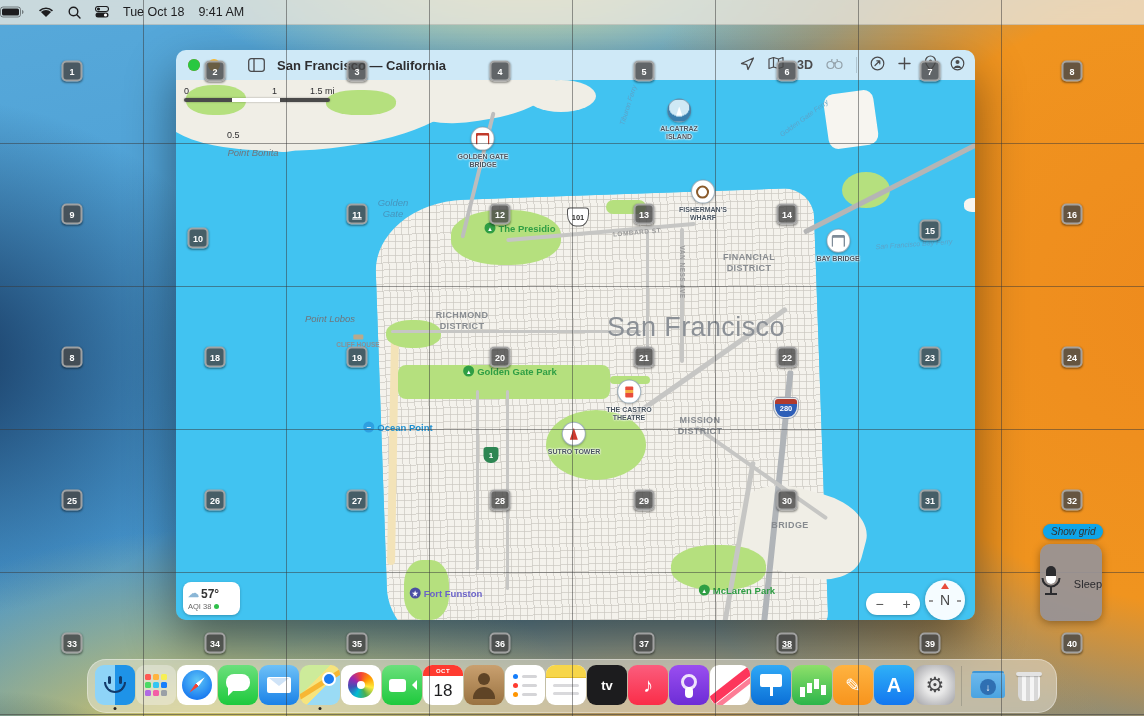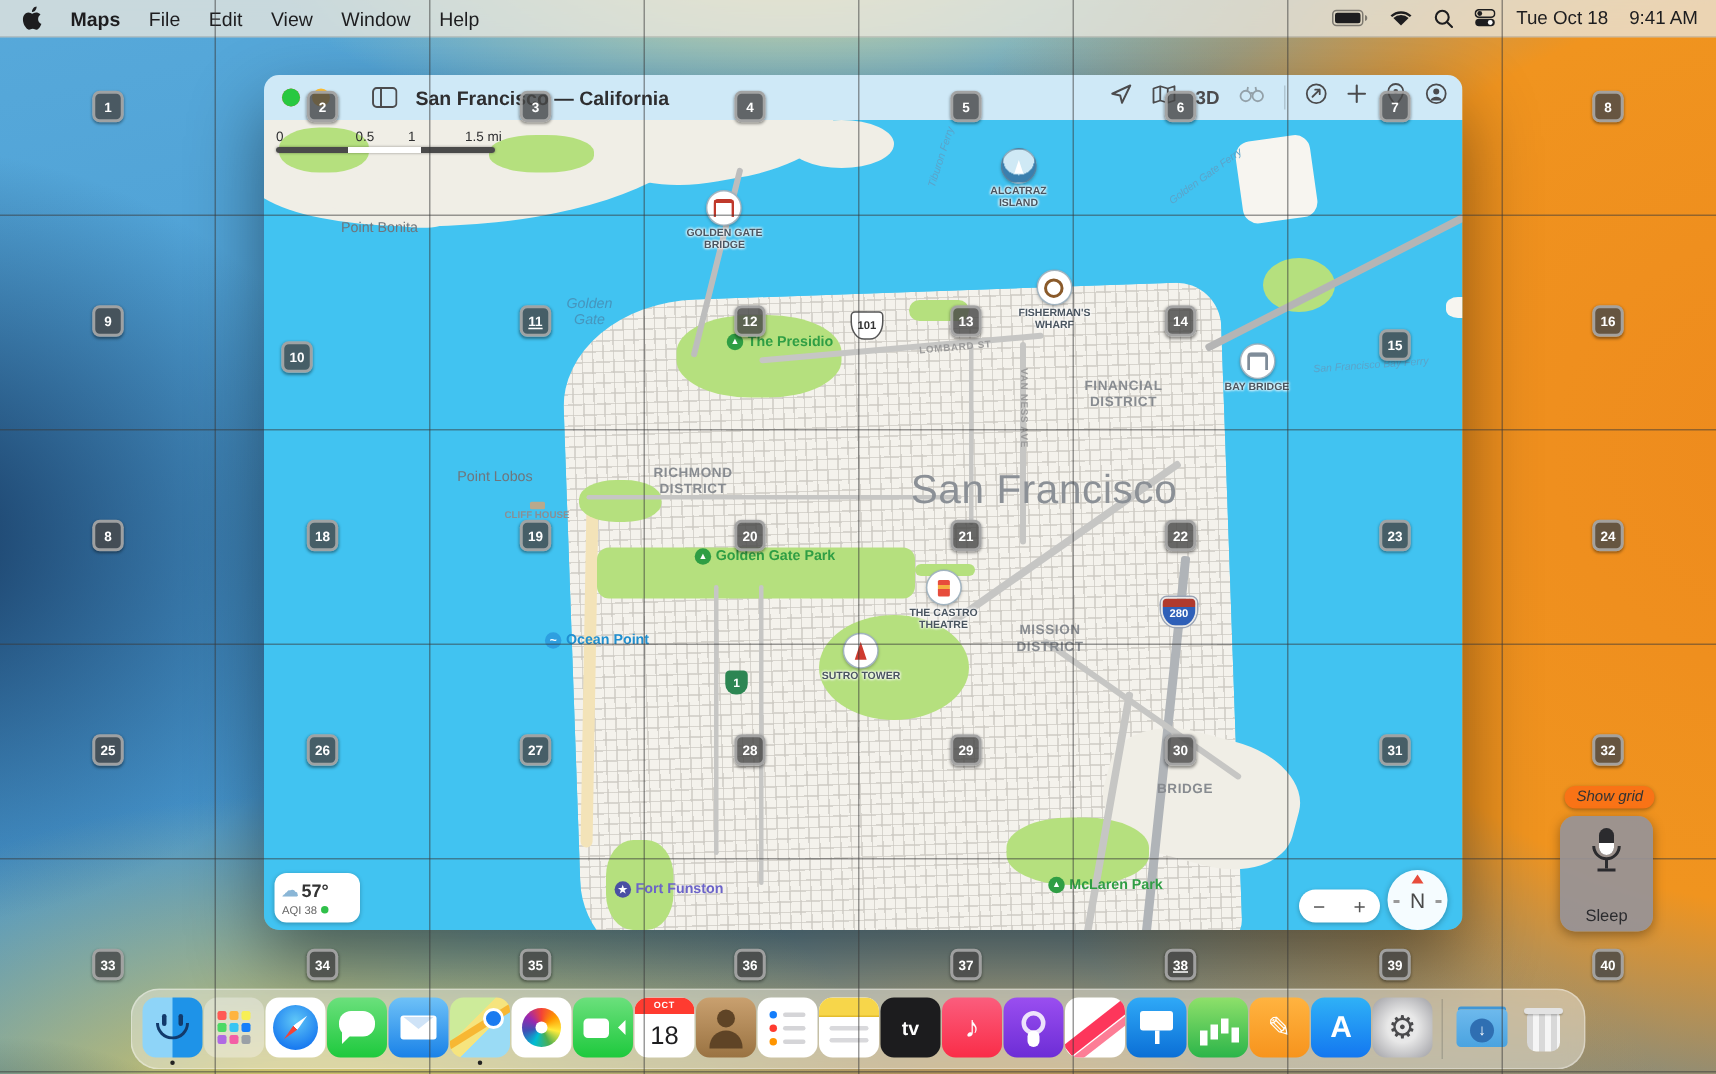--- a/index.html
+++ b/index.html
@@ -76,26 +76,26 @@
   .r-baybridge{left:628px;top:150px;width:200px;height:5px;transform-origin:left center;transform:rotate(-27deg);background:#b5b5b5;}
   .r-geary{left:215px;top:250px;width:250px;height:3px;}
   .r-sunset{left:300px;top:310px;width:3px;height:180px;}
   .r-19th{left:330px;top:310px;width:3px;height:200px;}
   .r-divis{left:470px;top:150px;width:3px;height:120px;}
   .r-mission{left:520px;top:345px;width:160px;height:4px;transform-origin:left center;transform:rotate(35deg);}
   .r-bayshore{left:560px;top:380px;width:5px;height:170px;transform:rotate(10deg);}
   
   .scalebar{position:absolute;left:8px;top:6px;width:170px;height:24px;z-index:9;color:#2e2e30;font-size:9px;}
   .scalebar span{position:absolute;top:0;}
-  .sc0{left:0;}.sc1{left:53px;}.sc2{left:88px;}.sc3{left:126px;}
+  .sc0{left:0;}.sc1{left:43px;margin-top:44px;}.sc2{left:88px;}.sc3{left:126px;}
   .sc-bar{position:absolute;left:0;top:12px;width:146px;height:4px;border-radius:2px;
     background:linear-gradient(90deg,#4a4a4a 0 33%,#fff 33% 66%,#4a4a4a 66%);box-shadow:0 0 2px rgba(0,0,0,.4);}
   
   .lbl{position:absolute;z-index:7;white-space:pre-line;text-align:center;}
-  .lbl-land-it{font-size:9.5px;color:#6f757c;white-space:nowrap;}
+  .lbl-land-it{font-style:italic;font-size:9.5px;color:#6f757c;white-space:nowrap;}
   .lbl-water-it{font-style:italic;font-size:9.5px;color:#4695bd;}
   .lbl-ferry{font-style:italic;font-size:7px;color:#5ba3c9;white-space:nowrap;}
   .lbl-road{font-size:6.5px;font-weight:700;color:#9a9a9a;letter-spacing:.5px;white-space:nowrap;}
   .lbl-district{font-size:9px;letter-spacing:.4px;color:#878b90;font-weight:600;line-height:1.25;}
   .lbl-city{font-size:27px;color:#8b9096;font-weight:500;letter-spacing:.4px;white-space:nowrap;}
   .lbl-poi-sm{font-size:6.5px;color:#8a8f94;font-weight:700;white-space:nowrap;}
   .lbl-poi-sm::before{content:"";display:block;width:10px;height:5px;background:#b9a98c;margin:0 auto 1px;border-radius:1px;}
   .lbl-park,.lbl-beach,.lbl-nps{display:flex;align-items:center;gap:3px;font-weight:700;font-size:9.5px;white-space:nowrap;}
   .lbl-park{color:#2f9e44;}
   .lbl-park::before{content:"▲";display:flex;align-items:center;justify-content:center;
@@ -138,25 +138,25 @@
     box-shadow:0 1px 3px rgba(0,0,0,.25);display:flex;align-items:center;justify-content:space-around;color:#555;font-size:14px;}
   .zoompill span{cursor:default;line-height:1;}
   .compass{position:absolute;left:749px;top:500px;width:40px;height:40px;border-radius:50%;z-index:9;
     background:rgba(255,255,255,.95);box-shadow:0 1px 4px rgba(0,0,0,.3);
     display:flex;align-items:center;justify-content:center;font-size:14px;color:#4a4a4a;font-weight:500;position:absolute;}
   .compass::before{content:"";position:absolute;top:3px;left:50%;transform:translateX(-50%);
     width:0;height:0;border-left:4px solid transparent;border-right:4px solid transparent;border-bottom:6px solid #e74c3c;}
   .compass::after{content:"";position:absolute;left:4px;top:50%;width:4px;height:1.5px;background:#999;
     box-shadow:28px 0 0 #999;}
   
-  .vc-tip{position:absolute;left:1043px;top:524px;z-index:40;background:#f97316;border-radius:8px;
+  .vc-tip{position:absolute;left:1043px;top:524px;z-index:40;background:#0ea5e9;border-radius:8px;
     padding:2px 8px;font-size:10px;font-style:italic;color:#333;box-shadow:0 1px 3px rgba(0,0,0,.35);white-space:nowrap;}
   .vc-box{position:absolute;left:1040px;top:544px;width:62px;height:66px;z-index:40;
     background:rgba(150,146,152,.92);border-radius:10px;box-shadow:0 2px 8px rgba(0,0,0,.35);
-    display:flex;flex-direction:column;align-items:center;justify-content:space-between;padding:7px 0 4px;}
+    display:flex;flex-direction:row;align-items:center;justify-content:space-between;padding:7px 0 4px;}
   .vc-sleep{font-size:11px;color:#2b2b2e;}
   
   .dock{position:absolute;left:50%;bottom:3px;transform:translateX(-50%);z-index:10;
     display:flex;align-items:center;gap:1px;padding:5px 7px;
     background:rgba(250,247,240,.42);border:1px solid rgba(255,255,255,.35);border-radius:19px;backdrop-filter:blur(6px);}
   .dtile{width:40px;height:42px;position:relative;}
   .dtile.running::after{content:"";position:absolute;bottom:-3px;left:50%;transform:translateX(-50%);
     width:3px;height:3px;border-radius:50%;background:#222;}
   .dicon{width:40px;height:40px;border-radius:9px;position:relative;overflow:hidden;}
   .dicon::before,.dicon::after{content:"";position:absolute;}
@@ -240,36 +240,20 @@
   .gnum{position:absolute;width:17px;height:17px;border-radius:5px;background:rgba(72,72,72,.82);
     border:2px solid rgba(175,175,175,.85);box-shadow:0 1px 2px rgba(0,0,0,.4);
     color:#fff;font-size:9px;font-weight:700;display:flex;align-items:center;justify-content:center;}
 </style>
 </head>
 <body>
 
 <div class="wallpaper"></div>
 
 <div class="menubar">
-  <div class="mb-left">
-    <span class="mb-icon">
-      <svg width="14" height="16" viewBox="0 0 14 16">
-          <path fill="#1d1d1f" d="M11.4 8.6c0-1.8 1.5-2.7 1.6-2.7-.9-1.3-2.2-1.5-2.7-1.5-1.2-.1-2.3.7-2.8.7-.6 0-1.5-.7-2.5-.7-1.3 0-2.4.7-3.1 1.9-1.3 2.3-.3 5.7 1 7.6.6.9 1.4 1.9 2.4 1.9 1 0 1.3-.6 2.5-.6s1.5.6 2.5.6 1.7-.9 2.3-1.8c.7-1 1-2 1-2.1-.1 0-2.2-.9-2.2-3.3zM9.6 2.9c.5-.7.9-1.6.8-2.5-.8 0-1.7.5-2.3 1.2-.5.6-.9 1.5-.8 2.4.9.1 1.8-.4 2.3-1.1z"></path>
-        </svg>
-    </span>
-    <span class="app">Maps</span>
-    <span style="display:flex;gap:19px;">
-
-    <span>File</span>
-        <span>Edit</span>
-        <span>View</span>
-        <span>Window</span>
-        <span>Help</span>
-      </span>
-  </div>
   <div class="mb-right">
     <span class="mb-icon">
       <svg width="24" height="12" viewBox="0 0 24 12">
           <rect x="0.5" y="1" width="20" height="10" rx="2.5" fill="none" stroke="#1d1d1f" stroke-opacity=".5"></rect>
           <rect x="2" y="2.5" width="17" height="7" rx="1.5" fill="#1d1d1f"></rect>
           <path d="M22 4v4c1-.3 1.5-1 1.5-2S23 4.3 22 4z" fill="#1d1d1f" fill-opacity=".5"></path>
         </svg>
     </span>
     <span class="mb-icon">
       <svg width="16" height="12" viewBox="0 0 16 12">

